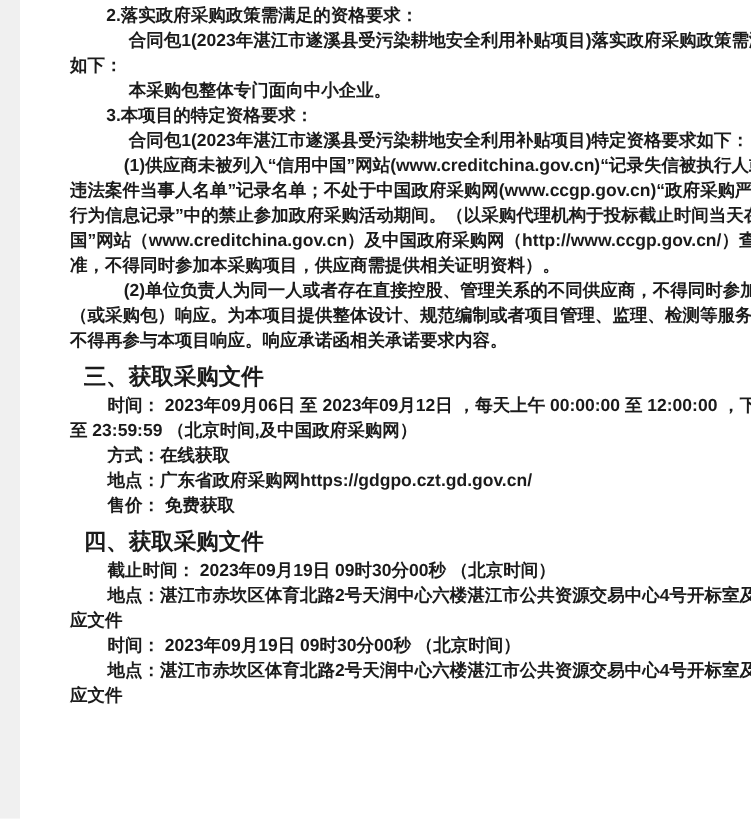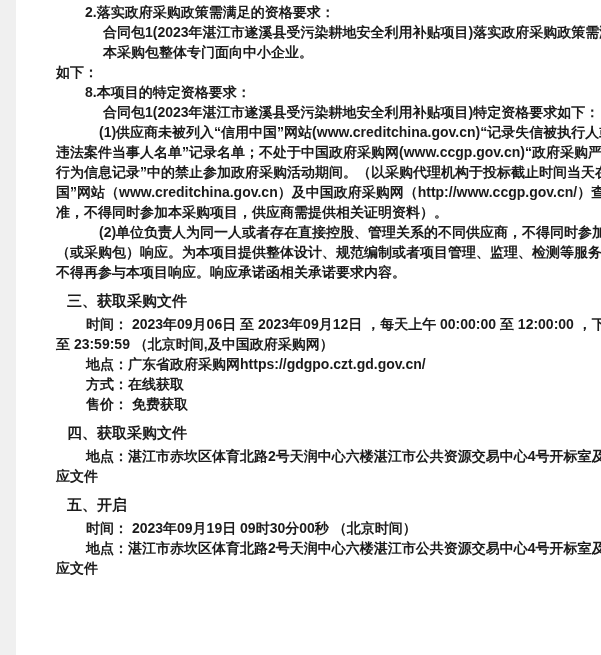--- a/index.html
+++ b/index.html
@@ -17,72 +17,72 @@
     background: #f0f0f0;
   }
   .content {
     position: absolute; left: 8px; top: 2px; width: 590px;
     color: #1b1b1b;
     font-size: 14px;
     font-weight: 700;
   }
   .line { line-height: 20px; white-space: nowrap; }
   .heading {
-    font-size: 15px;
+    font-size: 18px;
     line-height: 22px;
     margin: 8px 0 2px 11px;
     white-space: nowrap;
   }
   .l-flush { margin-left: 0; }
   .l-item  { margin-left: 29px; }
   .l-sub   { margin-left: 30px; }
   .l-paren { margin-left: 43px; }
   .l-para  { margin-left: 47px; }
 </style>
 </head>
 <body>
 
 <div class="left-strip"></div>
 
 <div class="content">
 
   <section>
     <div class="line l-item">2.落实政府采购政策需满足的资格要求：</div>
     <div class="line l-para">合同包1(2023年湛江市遂溪县受污染耕地安全利用补贴项目)落实政府采购政策需满足的资格要求</div>
+    <div class="line l-flush">如下：</div>
     <div class="line l-para">本采购包整体专门面向中小企业。</div>
-    <div class="line l-flush">如下：</div>
-    <div class="line l-item">8.本项目的特定资格要求：</div>
+    <div class="line l-item">3.本项目的特定资格要求：</div>
     <div class="line l-para">合同包1(2023年湛江市遂溪县受污染耕地安全利用补贴项目)特定资格要求如下：</div>
     <div class="line l-paren">(1)供应商未被列入“信用中国”网站(www.creditchina.gov.cn)“记录失信被执行人或重大税收</div>
     <div class="line l-flush">违法案件当事人名单”记录名单；不处于中国政府采购网(www.ccgp.gov.cn)“政府采购严重违法失信</div>
     <div class="line l-flush">行为信息记录”中的禁止参加政府采购活动期间。（以采购代理机构于投标截止时间当天在“信用中</div>
     <div class="line l-flush">国”网站（www.creditchina.gov.cn）及中国政府采购网（http://www.ccgp.gov.cn/）查询结果为</div>
     <div class="line l-flush">准，不得同时参加本采购项目，供应商需提供相关证明资料）。</div>
     <div class="line l-paren">(2)单位负责人为同一人或者存在直接控股、管理关系的不同供应商，不得同时参加本采购项目</div>
     <div class="line l-flush">（或采购包）响应。为本项目提供整体设计、规范编制或者项目管理、监理、检测等服务的供应商，</div>
     <div class="line l-flush">不得再参与本项目响应。响应承诺函相关承诺要求内容。</div>
   </section>
 
   <section>
     <div class="heading">三、获取采购文件</div>
     <div class="line l-sub">时间： 2023年09月06日 至 2023年09月12日 ，每天上午 00:00:00 至 12:00:00 ，下午 12:00:00</div>
     <div class="line l-flush">至 23:59:59 （北京时间,及中国政府采购网）</div>
+    <div class="line l-sub">方式：在线获取</div>
     <div class="line l-sub">地点：广东省政府采购网https://gdgpo.czt.gd.gov.cn/</div>
-    <div class="line l-sub">方式：在线获取</div>
     <div class="line l-sub">售价： 免费获取</div>
   </section>
 
   <section>
     <div class="heading">四、获取采购文件</div>
+    <div class="line l-sub">截止时间： 2023年09月19日 09时30分00秒 （北京时间）</div>
     <div class="line l-sub">地点：湛江市赤坎区体育北路2号天润中心六楼湛江市公共资源交易中心4号开标室及线上提交电子响</div>
     <div class="line l-flush">应文件</div>
   </section>
 
   <section>
-    <div class="heading">五、开启</div>
     <div class="line l-sub">时间： 2023年09月19日 09时30分00秒 （北京时间）</div>
     <div class="line l-sub">地点：湛江市赤坎区体育北路2号天润中心六楼湛江市公共资源交易中心4号开标室及线上提交电子响</div>
     <div class="line l-flush">应文件</div>
   </section>
 
   <section>
   </section>
 
 </div>
 

